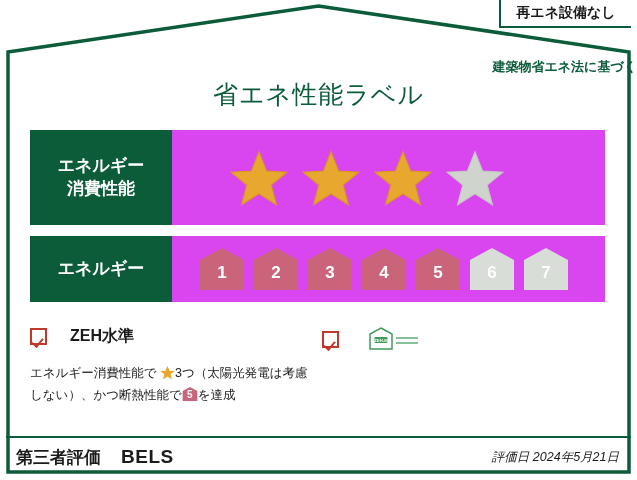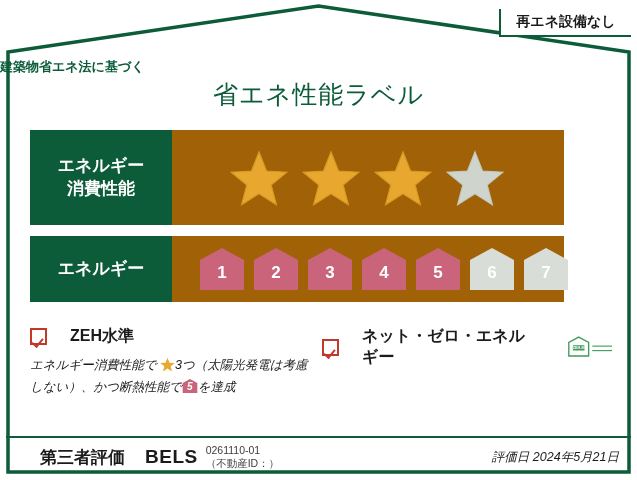--- a/index.html
+++ b/index.html
@@ -32,47 +32,47 @@
     background: #ffffff;
     border: 2px solid #0c5c3a;
     border-top: none; border-left: none;
     display: flex; align-items: center; justify-content: center;
     font-size: 14px; color: #1b1b1b; font-weight: 700;
     letter-spacing: 0px;
   }
   
   .tag-right {
     position: absolute;
-    right: 6px; top: 9px;
+    right: 6px; top: 0;
     width: 132px; height: 28px;
     background: #ffffff;
     border: 2px solid #0c5c3a;
     border-top: none; border-right: none;
     display: flex; align-items: center; justify-content: center;
     font-size: 14px; color: #1b1b1b; font-weight: 700;
   }
 
   
   .head-sub {
     position: absolute; left: 0; top: 58px; width: 637px;
-    text-align: left;
+    text-align: right;
     font-size: 13px; color: #0c5c3a; font-weight: 700;
   }
   .head-main {
     position: absolute; left: 0; top: 78px; width: 637px;
     text-align: center;
     font-size: 25px; color: #0c5c3a; font-weight: 400;
     letter-spacing: 1px;
   }
 
   
   .row {
     position: absolute;
-    left: 30px; width: 534px;
-    background: #a16207;
+    left: 30px; width: 575px;
+    background: #d946ef;
   }
   .row.energy { top: 130px; height: 95px; }
   .row.insul  { top: 236px; height: 66px; }
 
   .row-label {
     position: absolute;
     left: 0; top: 0;
     width: 142px; height: 100%;
     background: #0c5c3a;
     color: #ffffff;
@@ -120,22 +120,22 @@
   .chkbox::after {
     content:""; position:absolute; left:2px; top:6px;
     width: 5px; height: 9px;
     border-right: 2.5px solid #c0392b;
     border-bottom: 2.5px solid #c0392b;
     transform: rotate(40deg);
   }
   .chk-title { font-size: 16px; font-weight: 700; color:#1b1b1b; }
 
   .body-text {
-    margin-top: 8px;
-    font-size: 12.5px; color: #1b1b1b; line-height: 1.75; font-style: italic;
+    margin-top: 16px;
+    font-size: 12.5px; color: #1b1b1b; line-height: 1.75;
   }
   .inline-star { display:inline-block; vertical-align:-3px; width:15px; height:15px; }
   .inline-badge {
     display:inline-block; vertical-align:-3px;
     position: relative; width: 16px; height: 16px;
   }
   .inline-badge .bn {
     position:absolute; left:0; top:0; width:100%; height:100%;
     display:flex; align-items:center; justify-content:center;
     font-size:10px; font-weight:700; color:#fff; padding-top:2px;
@@ -143,21 +143,21 @@
   .zeh-mark {
     display:inline-block; vertical-align:-7px;
     width: 52px; height: 26px; margin-left:6px;
   }
 
   
   .footer {
     position: absolute; left: 6px; right: 6px; bottom: 4px;
     height: 40px;
     border-top: 2px solid #0c5c3a;
-    display: flex; align-items: center; padding-left: 24px;
+    display: flex; align-items: center;
   }
   .footer-eval {
     font-size: 17px; font-weight: 700; color:#1b1b1b;
     margin-left: 10px; white-space: nowrap;
   }
   .footer-bels {
     font-size: 19px; font-weight: 700; color:#1b1b1b;
     margin-left: 20px; letter-spacing: .5px;
   }
   .footer-ids {
@@ -266,34 +266,29 @@
         <path d="M50 3 L63 36 L98 38 L71 60 L80 94 L50 75 L20 94 L29 60 L2 38 L37 36 Z" fill="#e8a830"></path>
       </svg><span>3つ</span><span>（太陽光発電は考慮しない）、かつ断熱性能で</span><span class="inline-badge"><svg width="16" height="16" viewBox="0 0 48 46">
             <path d="M24 2 L46 14 L46 44 L2 44 L2 14 Z" fill="#c9647a"></path>
           </svg><span class="bn">5</span></span><span>を達成</span>
     </div>
   </div>
 
   <div class="col right">
     <div class="chk-line">
       <div class="chkbox"></div>
-      <div class="chk-title">ネット・ゼロ・エネルギー</div>
       <svg class="zeh-mark" viewBox="0 0 104 52">
         <path d="M26 4 L48 16 L48 46 L4 46 L4 16 Z" fill="none" stroke="#3f9c5a" stroke-width="3"></path>
         <rect x="13" y="22" width="26" height="12" rx="2" fill="#3f9c5a"></rect>
         <text x="26" y="31.5" font-family="Liberation Sans, sans-serif" font-size="8.5" font-weight="700" fill="#ffffff" text-anchor="middle">ZEH-M</text>
         <line x1="56" y1="24" x2="100" y2="24" stroke="#3f9c5a" stroke-width="2.5"></line>
         <line x1="56" y1="34" x2="100" y2="34" stroke="#3f9c5a" stroke-width="2.5"></line>
       </svg>
     </div>
   </div>
 
   <div class="footer">
     <div class="footer-eval">第三者評価</div>
     <div class="footer-bels">BELS</div>
-    <div class="footer-ids">
-      <div>0261110-01</div>
-      <div>（不動産ID：）</div>
-    </div>
     <div class="footer-date">評価日 2024年5月21日</div>
   </div>
 
 </div>
 
 </body></html>

